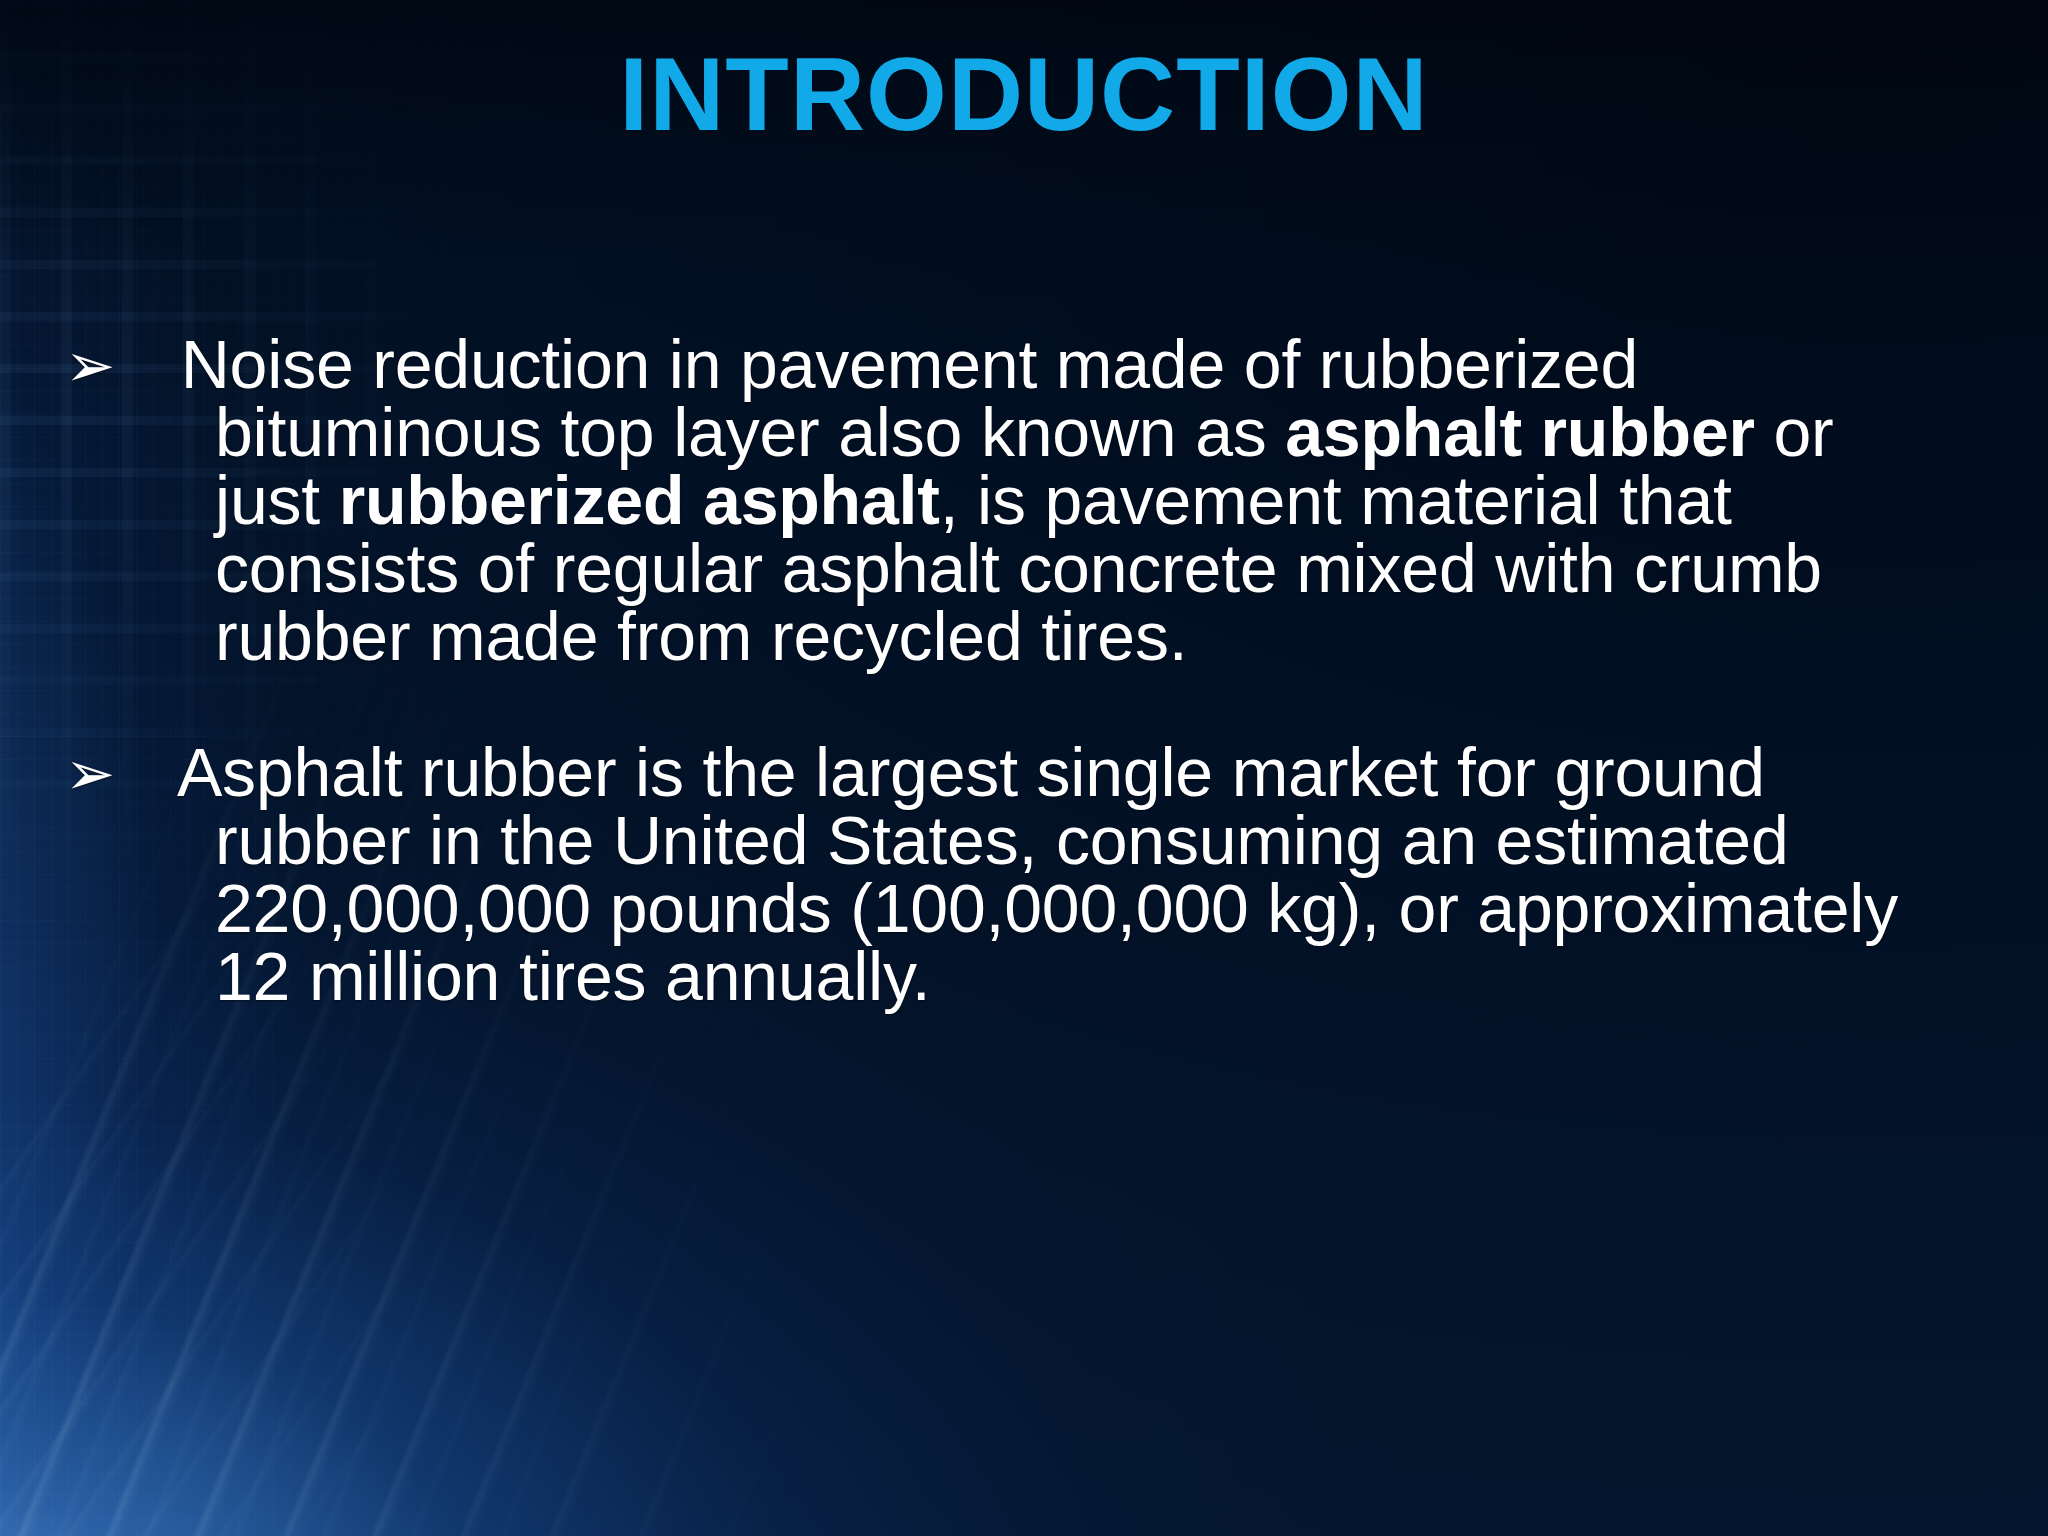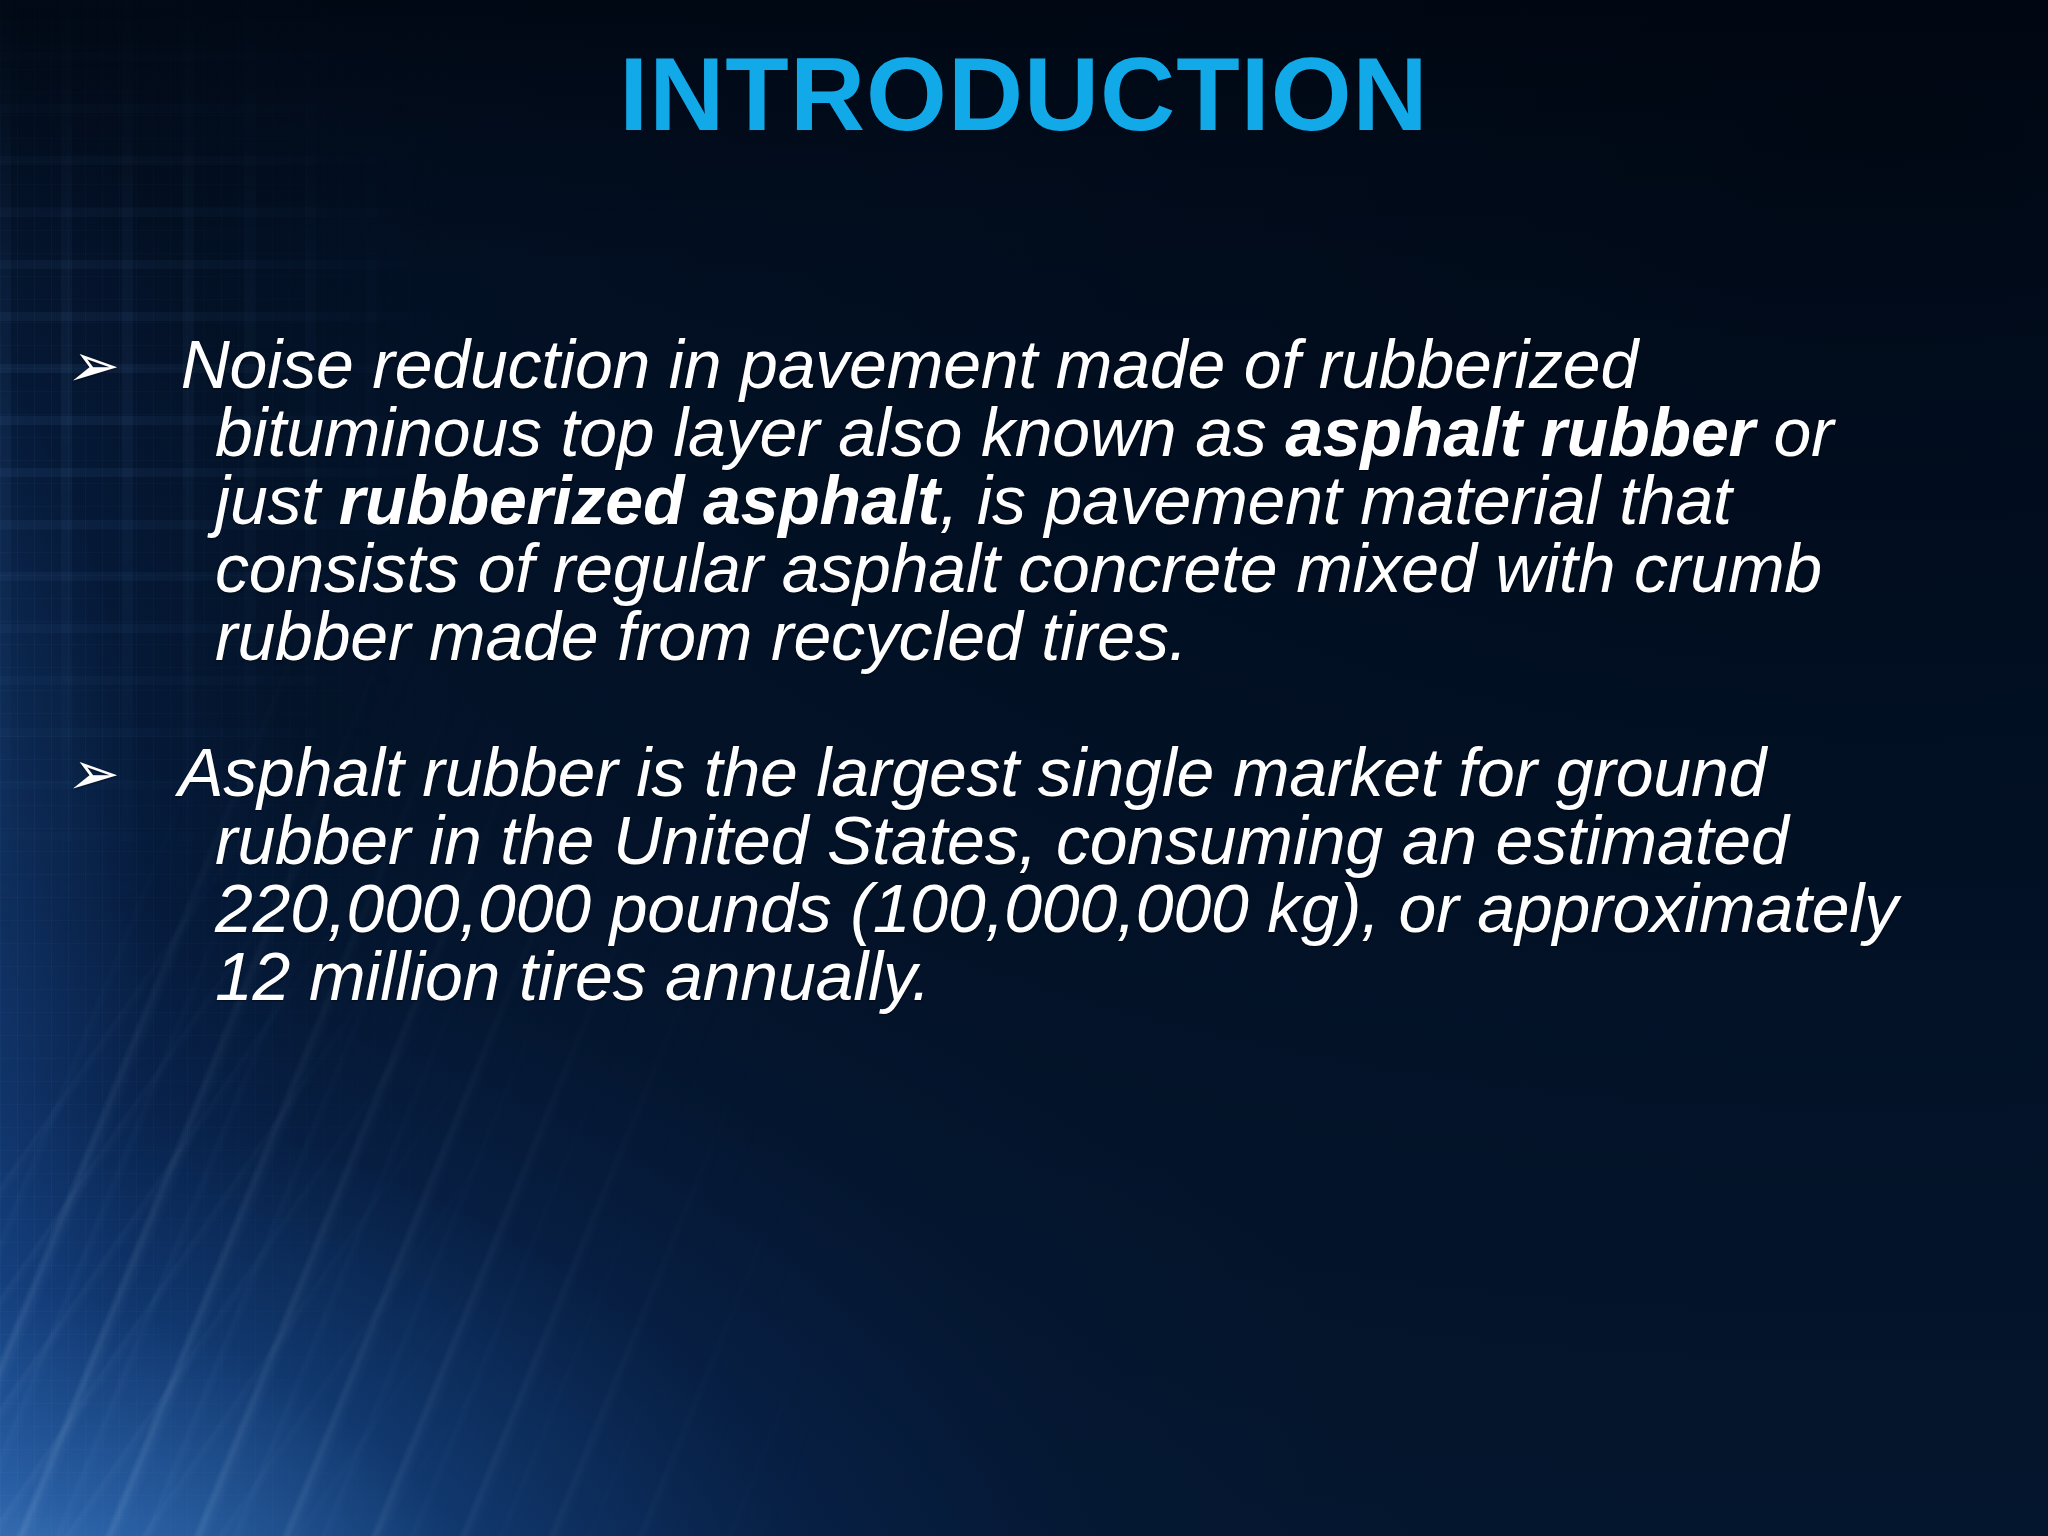--- a/index.html
+++ b/index.html
@@ -186,21 +186,20 @@
   }
 
   .bullet-text b {
     font-weight: bold;
   }
 
   
   .bullet {
     padding-left: 75px;
     text-indent: -75px;
-    font-style: italic;
   }
 </style>
 </head>
 <body>
 
 <div class="slide">
 
   <div class="bg-base"></div>
   <div class="bg-glow"></div>
   <div class="bg-glow2"></div>

